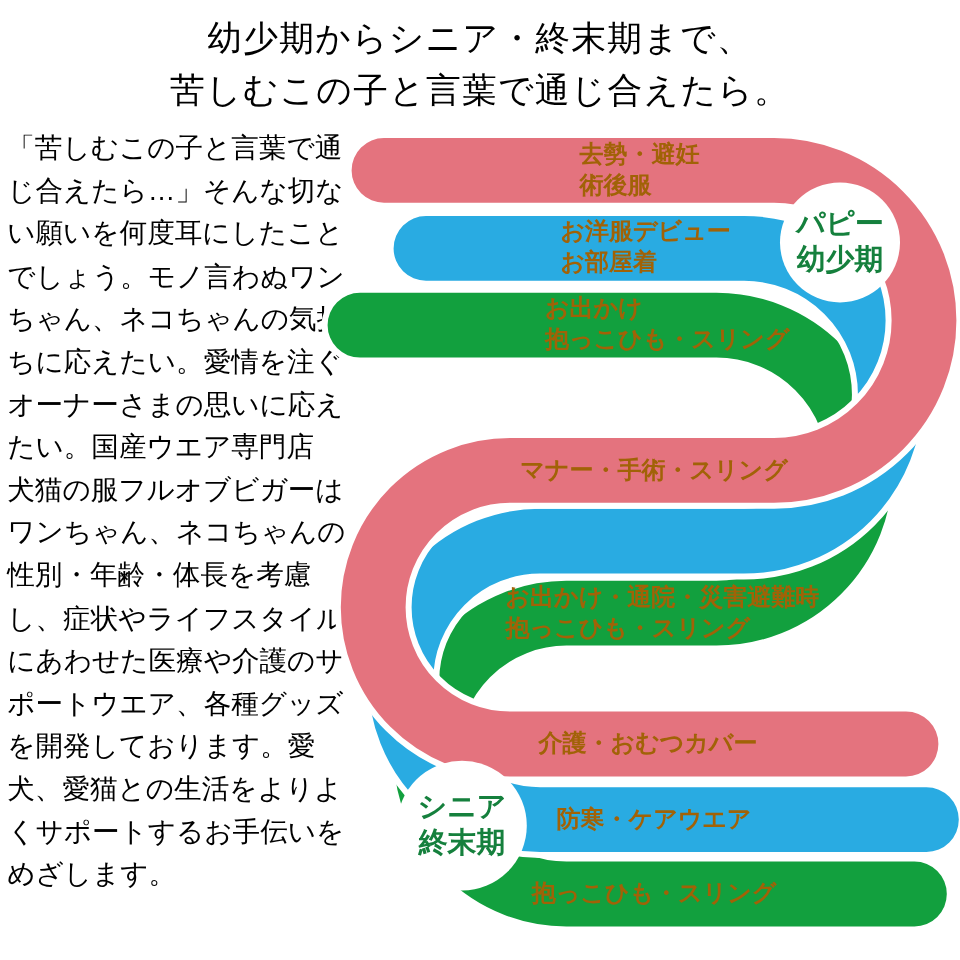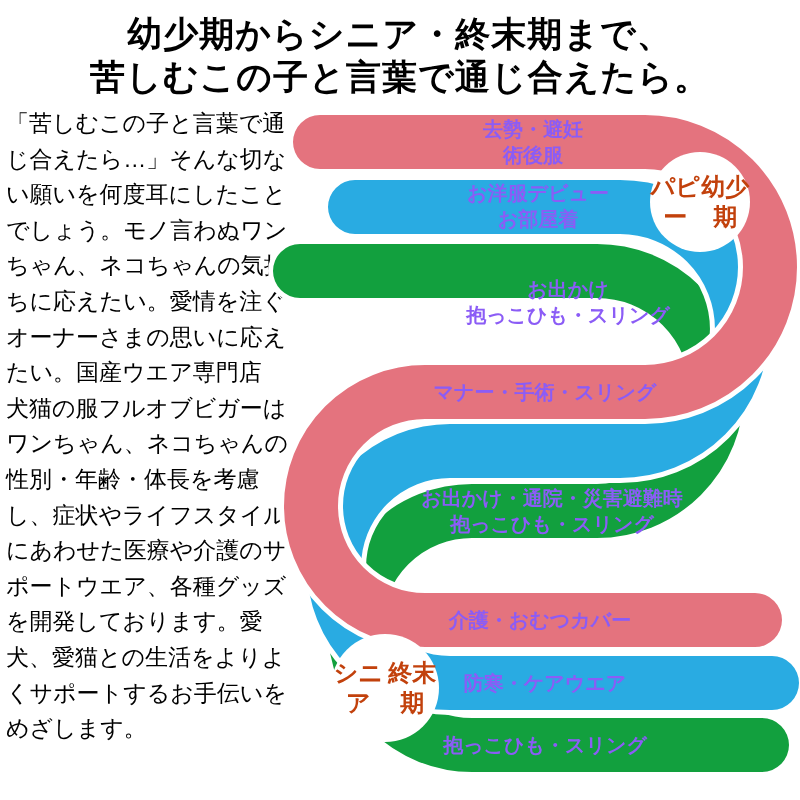--- a/index.html
+++ b/index.html
@@ -1,35 +1,35 @@
 <!DOCTYPE html>
 <html><head>
 <meta charset="utf-8">
 <style>
   html,body{margin:0;padding:0;background:#fff;}
   body{font-family:"Liberation Sans","DejaVu Sans",sans-serif;}
   .page{position:relative;width:800px;height:800px;background:#fff;overflow:hidden;color:#000;}
 
   .title{position:absolute;top:12px;left:0;right:0;text-align:center;
-         font-size:35px;font-weight:700;line-height:43px;letter-spacing:1px;color:#000;}
+         font-size:29px;font-weight:400;line-height:43px;letter-spacing:1px;color:#000;}
 
   .intro{position:absolute;left:6px;top:106px;width:290px;
          font-size:23px;line-height:35.6px;color:#000;
          word-break:break-all;text-align:left;}
 
   .diagram{position:absolute;left:0;top:0;width:800px;height:800px;}
   .ribbons{position:absolute;left:0;top:0;width:800px;height:800px;display:block;}
 
   .rlabel{position:absolute;transform:translate(-50%,-50%);
-          color:#8b5cf6;font-weight:bold;font-size:20px;line-height:26px;
-          text-align:center;white-space:nowrap;font-family:Liberation Serif, serif;}
+          color:#a16207;font-weight:bold;font-size:20px;line-height:26px;
+          white-space:nowrap;font-family:Liberation Serif, serif;}
 
   .stage{position:absolute;background:#fff;border-radius:50%;
-         display:flex;flex-direction:row;justify-content:center;align-items:center;
-         font-weight:900;font-size:24px;line-height:30px;text-align:center;color:#c2410c;}
+         display:flex;flex-direction:column;justify-content:center;align-items:center;
+         font-weight:900;font-size:24px;line-height:30px;text-align:center;color:#15803d;}
   .stage-puppy{left:650px;top:152px;width:100px;height:100px;}
   .stage-senior{left:331px;top:634px;width:108px;height:108px;align-items:center;}
 </style>
 </head>
 <body>
 
 <div class="page">
 
   <div class="title">
     <div>幼少期からシニア・終末期まで、</div>
@@ -64,21 +64,21 @@
     </div>
 
     <div class="rlabel" style="left:533px;top:142px;">
       <div>去勢・避妊</div>
       <div>術後服</div>
     </div>
     <div class="rlabel" style="left:538px;top:206px;">
       <div>お洋服デビュー</div>
       <div>お部屋着</div>
     </div>
-    <div class="rlabel" style="left:568px;top:270px;margin-top:32px;">
+    <div class="rlabel" style="left:556px;top:270px;">
       <div>お出かけ</div>
       <div>抱っこひも・スリング</div>
     </div>
     <div class="rlabel" style="left:545px;top:392px;">
       <div>マナー・手術・スリング</div>
       <div></div>
     </div>
     <div class="rlabel" style="left:528px;top:511px;margin-left:24px;">
       <div>お出かけ・通院・災害避難時</div>
       <div>抱っこひも・スリング</div>

